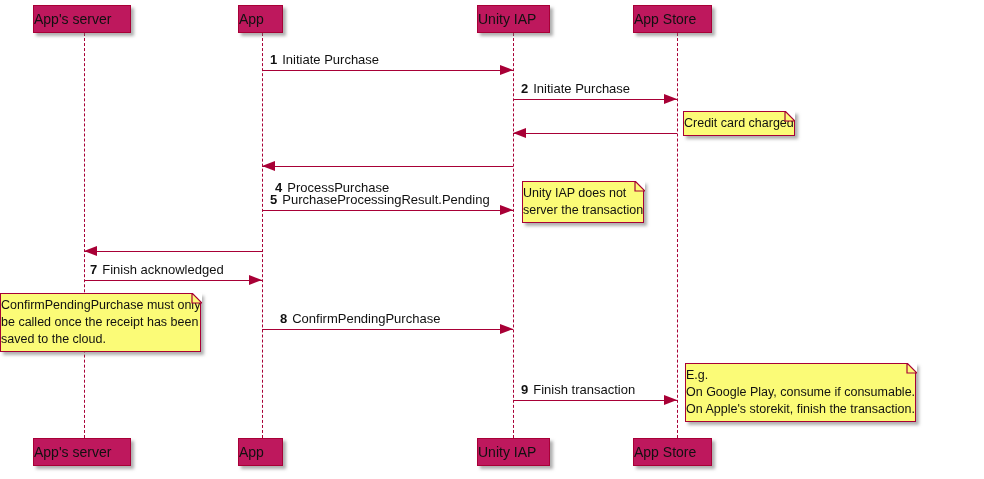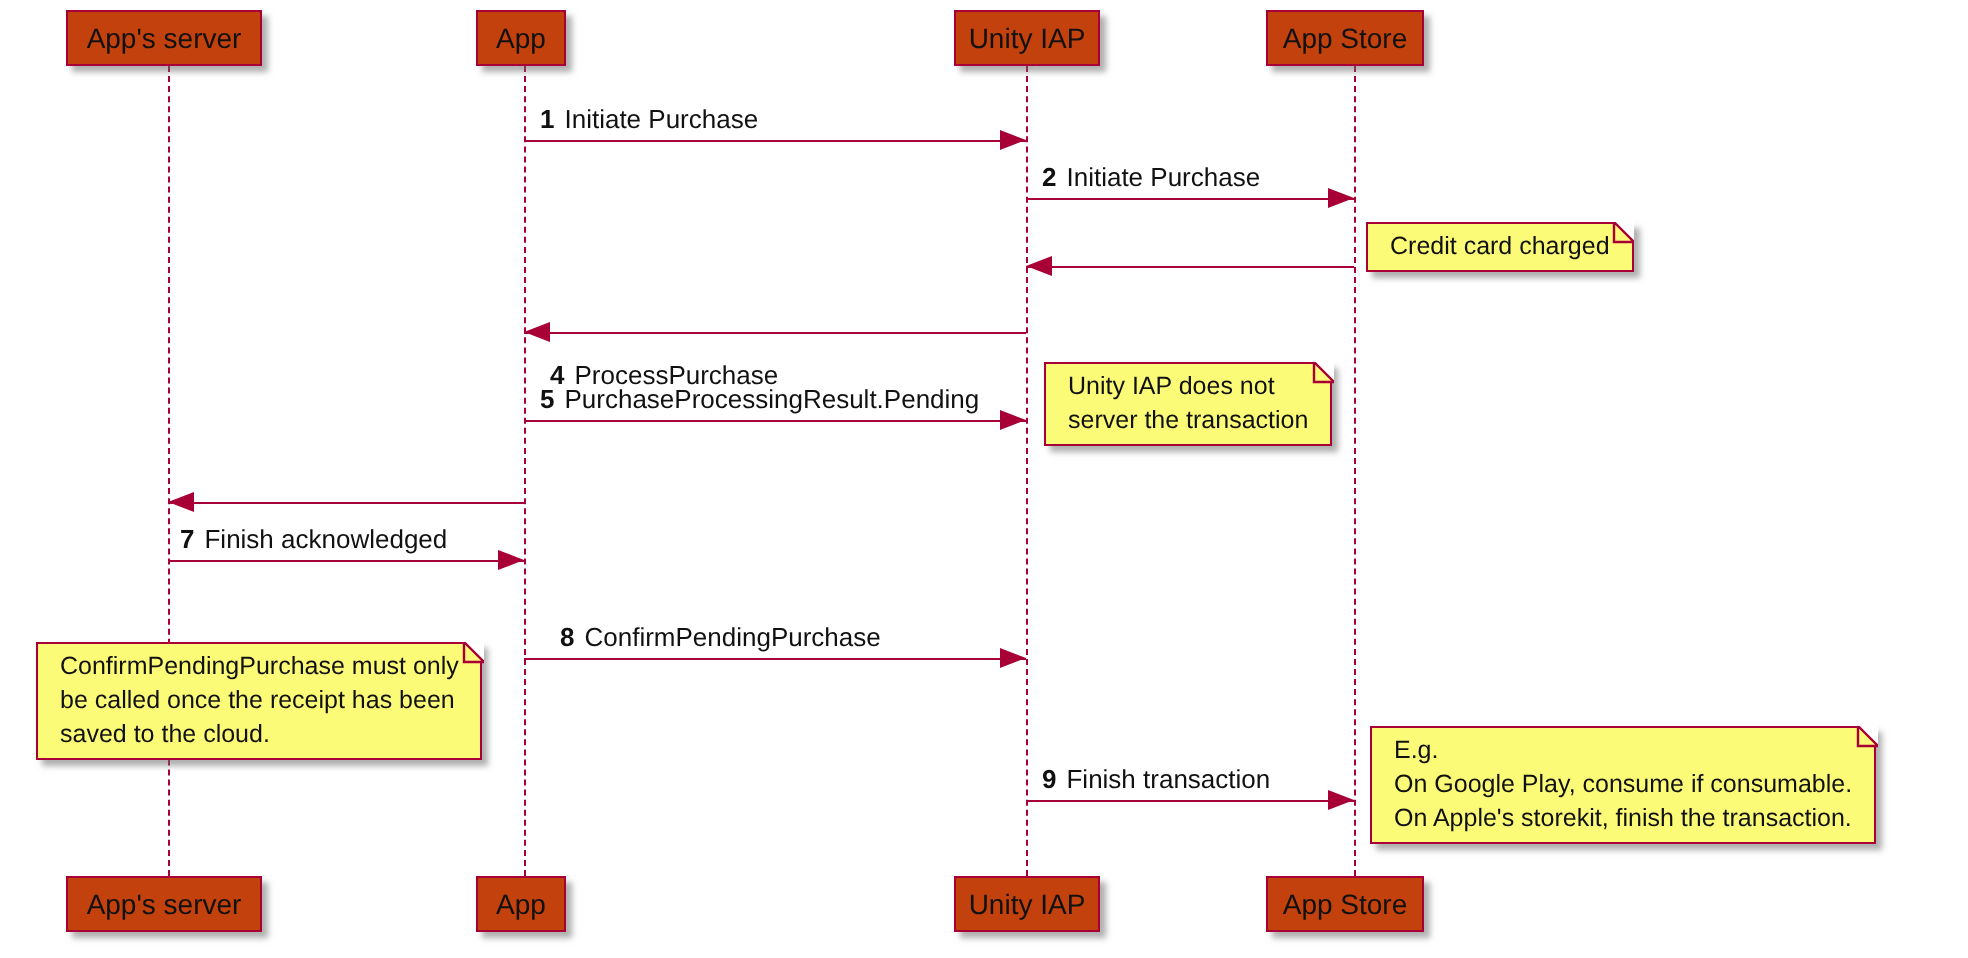--- a/index.html
+++ b/index.html
@@ -7,37 +7,37 @@
     position:relative; width:984px; height:479px; background:#ffffff;
     font-family:"Liberation Sans","DejaVu Sans",sans-serif;
     color:#1a1a1a; overflow:hidden;
   }
   .lifeline {
     position:absolute; width:0; top:33px; height:405px;
     border-left:1px dashed #A80036;
   }
   .pbox {
     position:absolute; height:28px; box-sizing:border-box;
-    background:#c2410c; border:1.5px solid #A80036;
+    background:#be185d; border:1.5px solid #A80036;
     box-shadow:3px 3px 3px rgba(110,110,110,0.55);
-    display:flex; align-items:center; justify-content:center;
+    display:flex; align-items:center; justify-content:flex-start;
     font-size:14px; color:#111; white-space:nowrap;
   }
   .msg-line { position:absolute; height:0; border-top:1px solid #A80036; }
   .ah { position:absolute; width:0; height:0;
         border-top:5px solid transparent; border-bottom:5px solid transparent; }
   .ah-r { border-left:13px solid #A80036; }
   .ah-l { border-right:13px solid #A80036; }
   .msg-label { position:absolute; font-size:13px; white-space:nowrap; color:#111;text-align:center; }
   .msg-label b { font-weight:bold; margin-right:5px; }
   .note {
     position:absolute; box-sizing:border-box;
     background:#FBFB77; border:1.5px solid #A80036;
     box-shadow:3px 3px 3px rgba(110,110,110,0.55);
-    padding:3px 11px; font-size:12.5px; line-height:17px; color:#111;
+    padding:3px 0; font-size:12.5px; line-height:17px; color:#111;
   }
   .note .nline { white-space:nowrap; }
   .fold { position:absolute; top:-1.5px; right:-1.5px; }
 </style>
 </head>
 <body>
 
 <div class="canvas">
 
   <div class="lifeline" style="left:84px"></div>
@@ -115,21 +115,21 @@
 
   <div class="note" style="left:522px; top:181px;">
     <div class="nline">Unity IAP does not</div>
     <div class="nline">server the transaction</div>
     <svg class="fold" width="14" height="14">
         <polygon points="4,0 14,0 14,10" fill="#ffffff"></polygon>
         <path d="M4,0 L4,10 L14,10 Z" fill="#FBFB77" stroke="#A80036" stroke-width="1.2"></path>
       </svg>
   </div>
 
-  <div class="note" style="left:18px; top:293px;margin-top:28px;">
+  <div class="note" style="left:0; top:293px;">
     <div class="nline">ConfirmPendingPurchase must only</div>
     <div class="nline">be called once the receipt has been</div>
     <div class="nline">saved to the cloud.</div>
     <svg class="fold" width="14" height="14">
         <polygon points="4,0 14,0 14,10" fill="#ffffff"></polygon>
         <path d="M4,0 L4,10 L14,10 Z" fill="#FBFB77" stroke="#A80036" stroke-width="1.2"></path>
       </svg>
   </div>
 
   <div class="note" style="left:685px; top:363px;">

